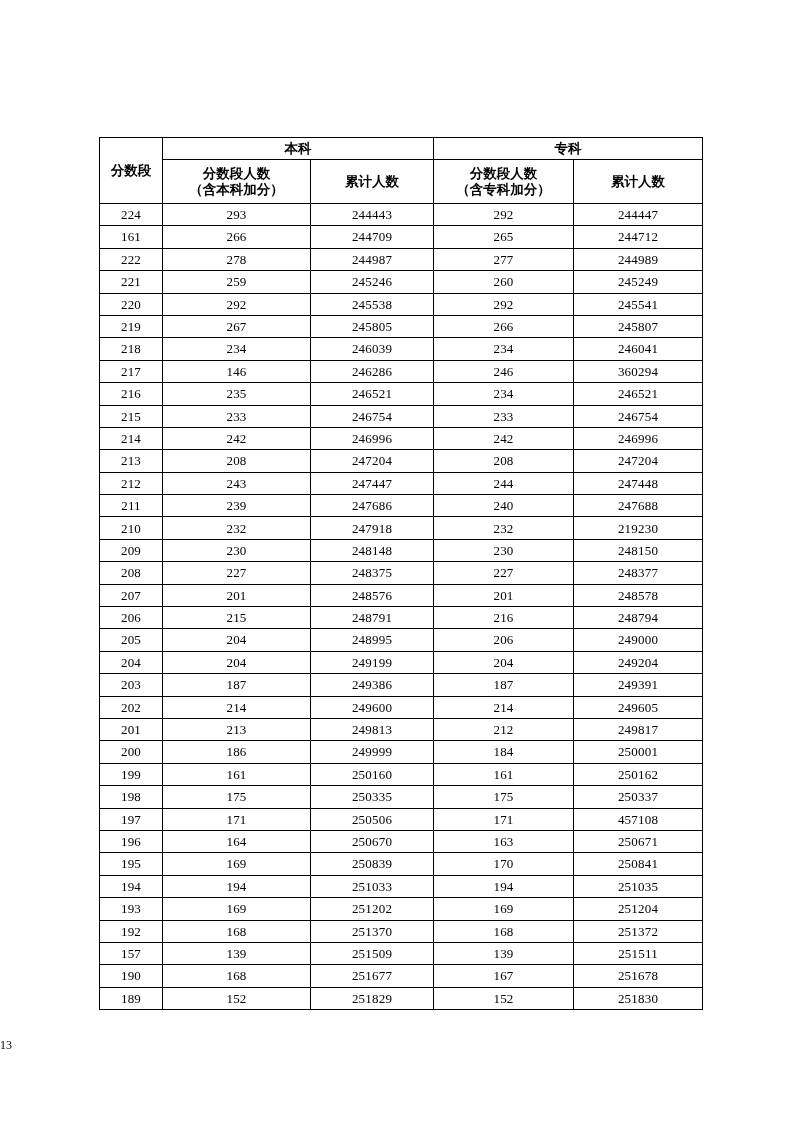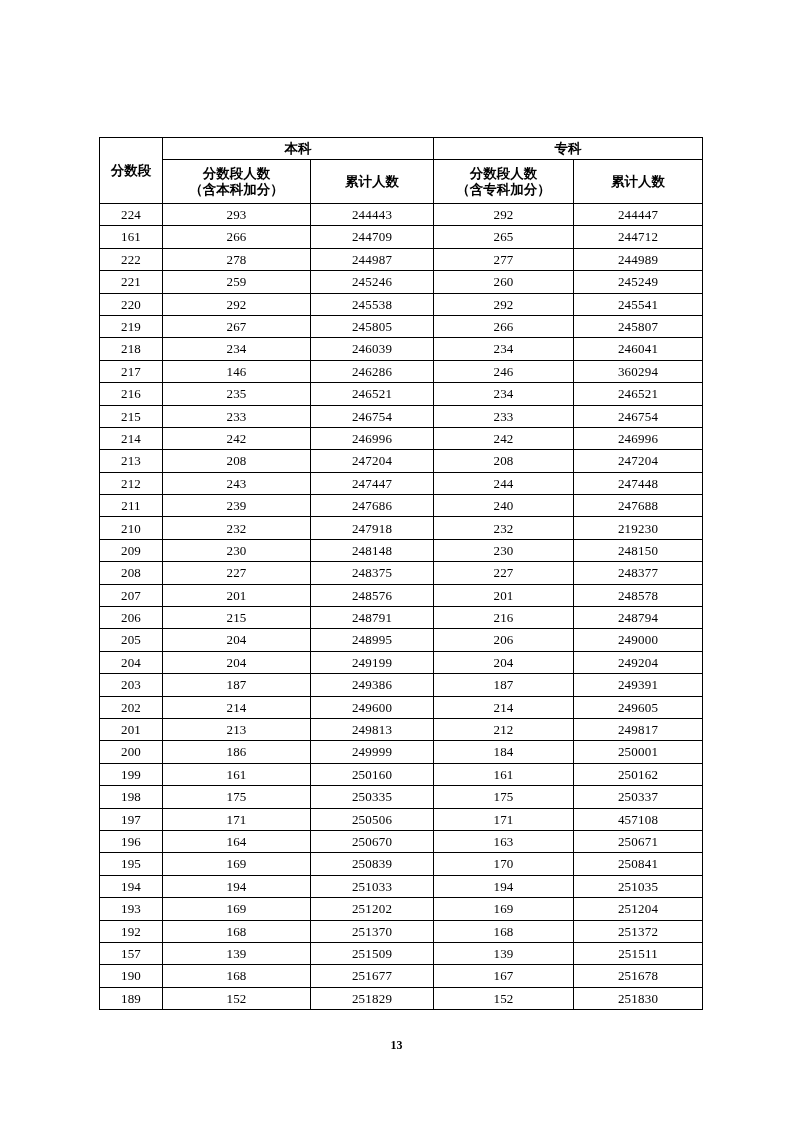--- a/index.html
+++ b/index.html
@@ -78,24 +78,22 @@
     font-size: 13px;
     font-weight: normal;
     letter-spacing: 0.2px;
   }
 
   #page-number {
     position: absolute;
     left: 0;
     top: 1038px;
     width: 793px;
-    text-align: center;
     font-size: 12px;
     font-family: "Liberation Serif", "DejaVu Serif", serif;
-    font-weight: bold;
   }
 </style>
 </head>
 <body>
 
 <div id="page">
 
   <table id="score-table">
     <colgroup>
       <col class="c-score">

